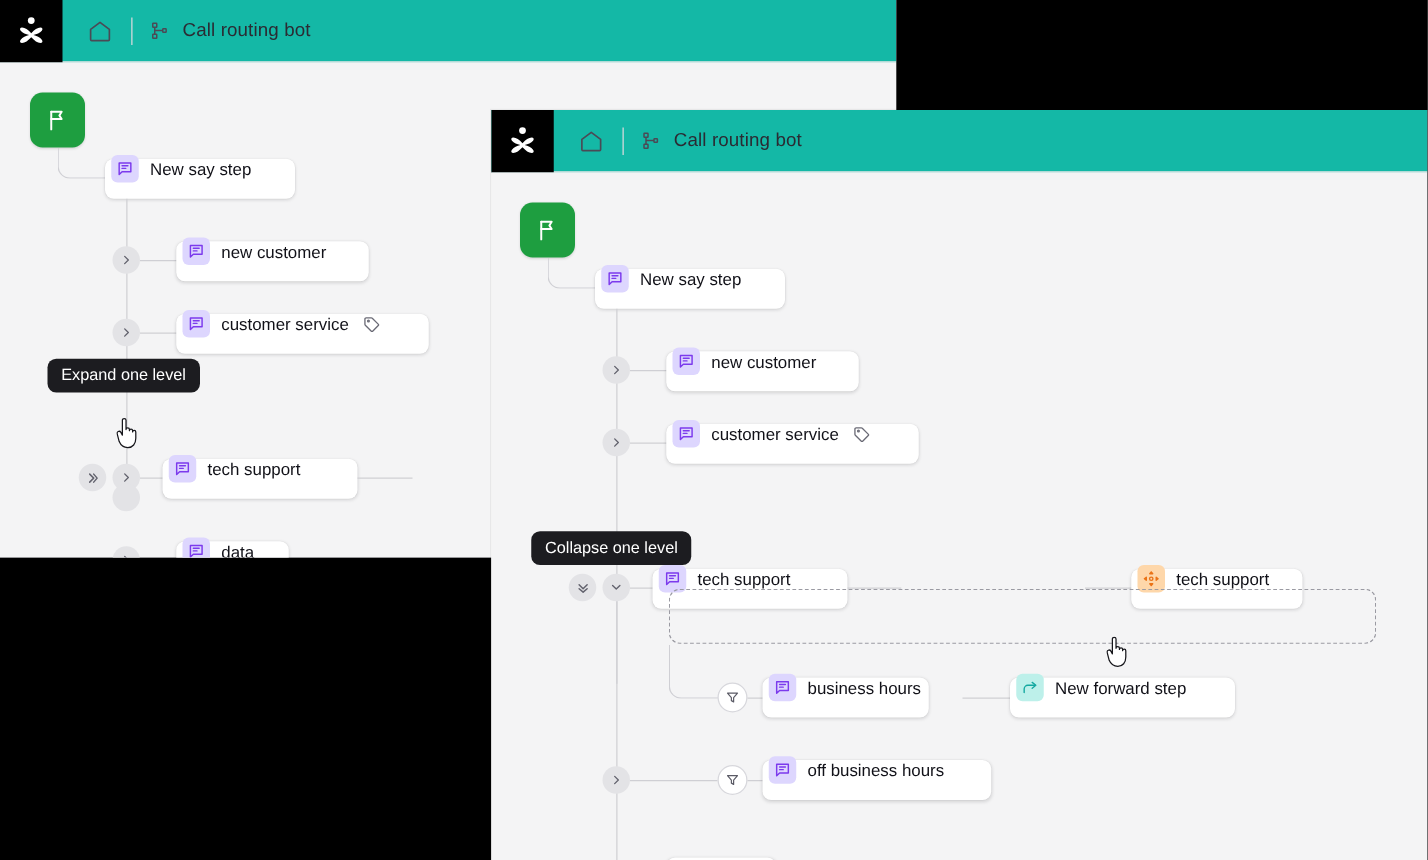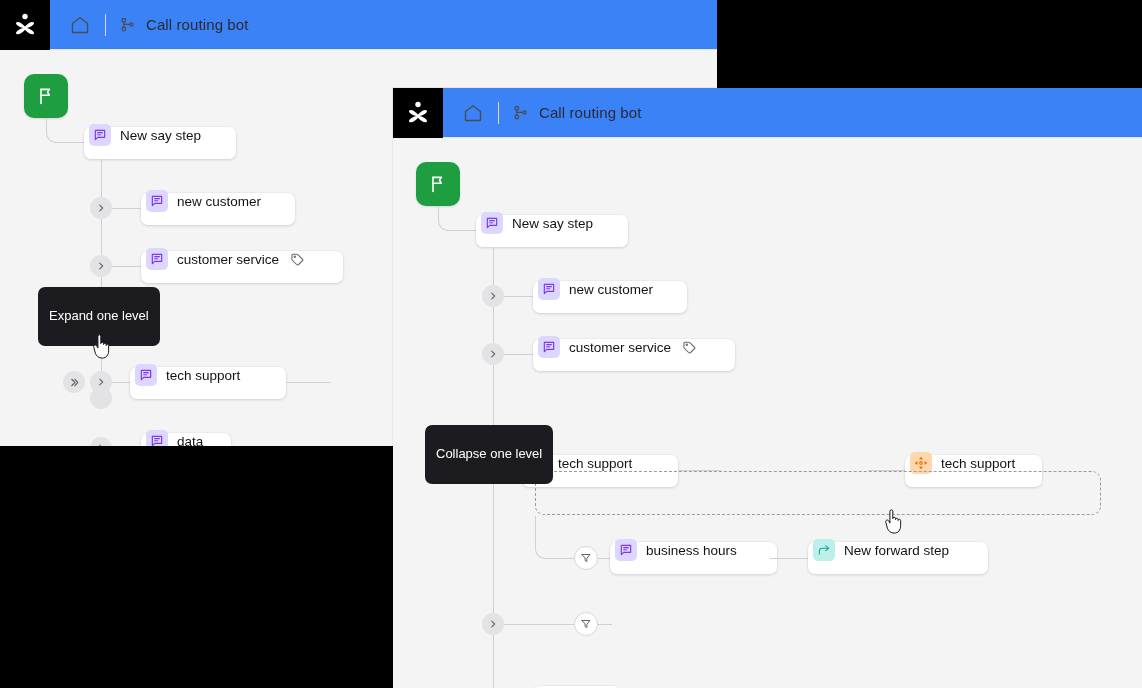--- a/index.html
+++ b/index.html
@@ -9,21 +9,21 @@
     font-family: "Liberation Sans", sans-serif;
     overflow: hidden;
   }
   .stage { position: relative; width: 1142px; height: 688px; background: #000; }
 
   
   .panel { position: absolute; overflow: hidden; background: #f4f4f5; }
 
   .topbar {
     position: absolute; left: 0; top: 0; height: 50px; width: 100%;
-    background: #3b82f6; border-bottom: 1px solid #e6e6e8;
+    background: #14b8a6; border-bottom: 1px solid #e6e6e8;
     display: flex; align-items: center;
   }
   .logo-box {
     width: 50px; height: 50px; background: #000;
     display: flex; align-items: center; justify-content: center;
     flex: 0 0 50px;
   }
   .home-btn {
     width: 26px; height: 26px; margin-left: 17px;
     display: flex; align-items: center; justify-content: center;
@@ -78,21 +78,21 @@
     color: #63636e;
   }
   .filter-btn {
     position: absolute; width: 24px; height: 24px; border-radius: 50%;
     background: #fff; border: 1px solid #d7d7dc;
     display: flex; align-items: center; justify-content: center;
   }
 
   .tooltip {
     position: absolute; background: #1c1c20; color: #fff;
-    border-radius: 7px; padding: 22px 11px; font-size: 13px; white-space: nowrap;
+    border-radius: 7px; padding: 6px 11px; font-size: 13px; white-space: nowrap;
     line-height: 1.15;
   }
 
   .dashed-box {
     position: absolute; border: 1.4px dashed #9a9aa2; border-radius: 9px;
     background: transparent;
   }
 
   .cursor { position: absolute; width: 20px; height: 26px; pointer-events: none; }
 
@@ -368,21 +368,21 @@
       <div class="dashed-box" style="left:142px; top:333px; width:566px; height:44px;"></div>
 
       <div class="elbow" style="left:142px; top:378px; width:40px; height:43px;"></div>
 
       <div class="filter-btn" style="left:181px; top:408px;">
         <svg width="12" height="12" viewBox="0 0 24 24" fill="none" stroke="#5b5b66" stroke-width="1.9" stroke-linecap="round" stroke-linejoin="round">
           <path d="M4 5h16l-6.2 7.3V19l-3.6-2v-4.7z"></path>
         </svg>
       </div>
       <div class="line h" style="left:205px; top:420px; width:14px;"></div>
-      <div class="node" style="left:217px; top:404px; width:167px;">
+      <div class="node" style="left:217px; top:404px; width:133px;">
         <span class="badge say">
           <svg width="14" height="14" viewBox="0 0 24 24" fill="none" stroke="#7c3aed" stroke-width="2" stroke-linecap="round" stroke-linejoin="round">
             <path d="M4 4h16v12H8l-4 4z"></path>
               <path d="M8 8h8M8 11.5h5"></path>
           </svg>
         </span>
         <span class="label">business hours</span>
       </div>
       <div class="line h" style="left:377px; top:420px; width:39px;"></div>
       <div class="node" style="left:415px; top:404px; width:180px;">
@@ -400,20 +400,29 @@
             <path d="M9 5l7 7-7 7"></path>
           </svg>
       </div>
       <div class="line h" style="left:111px; top:486px; width:70px;"></div>
       <div class="filter-btn" style="left:181px; top:474px;">
         <svg width="12" height="12" viewBox="0 0 24 24" fill="none" stroke="#5b5b66" stroke-width="1.9" stroke-linecap="round" stroke-linejoin="round">
           <path d="M4 5h16l-6.2 7.3V19l-3.6-2v-4.7z"></path>
         </svg>
       </div>
       <div class="line h" style="left:205px; top:486px; width:14px;"></div>
+      <div class="node" style="left:217px; top:470px; width:183px;">
+        <span class="badge say">
+          <svg width="14" height="14" viewBox="0 0 24 24" fill="none" stroke="#7c3aed" stroke-width="2" stroke-linecap="round" stroke-linejoin="round">
+            <path d="M4 4h16v12H8l-4 4z"></path>
+              <path d="M8 8h8M8 11.5h5"></path>
+          </svg>
+        </span>
+        <span class="label">off business hours</span>
+      </div>
 
       <div class="node" style="left:140px; top:548px; width:88px;">
         
         
       </div>
 
       <div class="tooltip" style="left:32px; top:287px;">Collapse one level</div>
 
       <svg class="cursor" style="left:492px; top:371px; position:absolute;" viewBox="0 0 22 28">
         <path d="M5.4 2.2c0-.9.7-1.6 1.6-1.6s1.6.7 1.6 1.6v8.1c0-.8.6-1.5 1.5-1.5s1.5.7 1.5 1.5v1c0-.8.6-1.4 1.4-1.4s1.4.6 1.4 1.4v1.1c0-.8.6-1.4 1.4-1.4s1.4.6 1.4 1.4v5.6c0 4.8-2.7 8.2-7 8.2-4.1 0-6.3-2.3-7.6-5.3L.9 14.3c-.4-.9 0-1.9.9-2.3.8-.4 1.8 0 2.3.8l1.3 2.4z" fill="#ffffff" stroke="#17171c" stroke-width="1.1" stroke-linejoin="round"></path>

